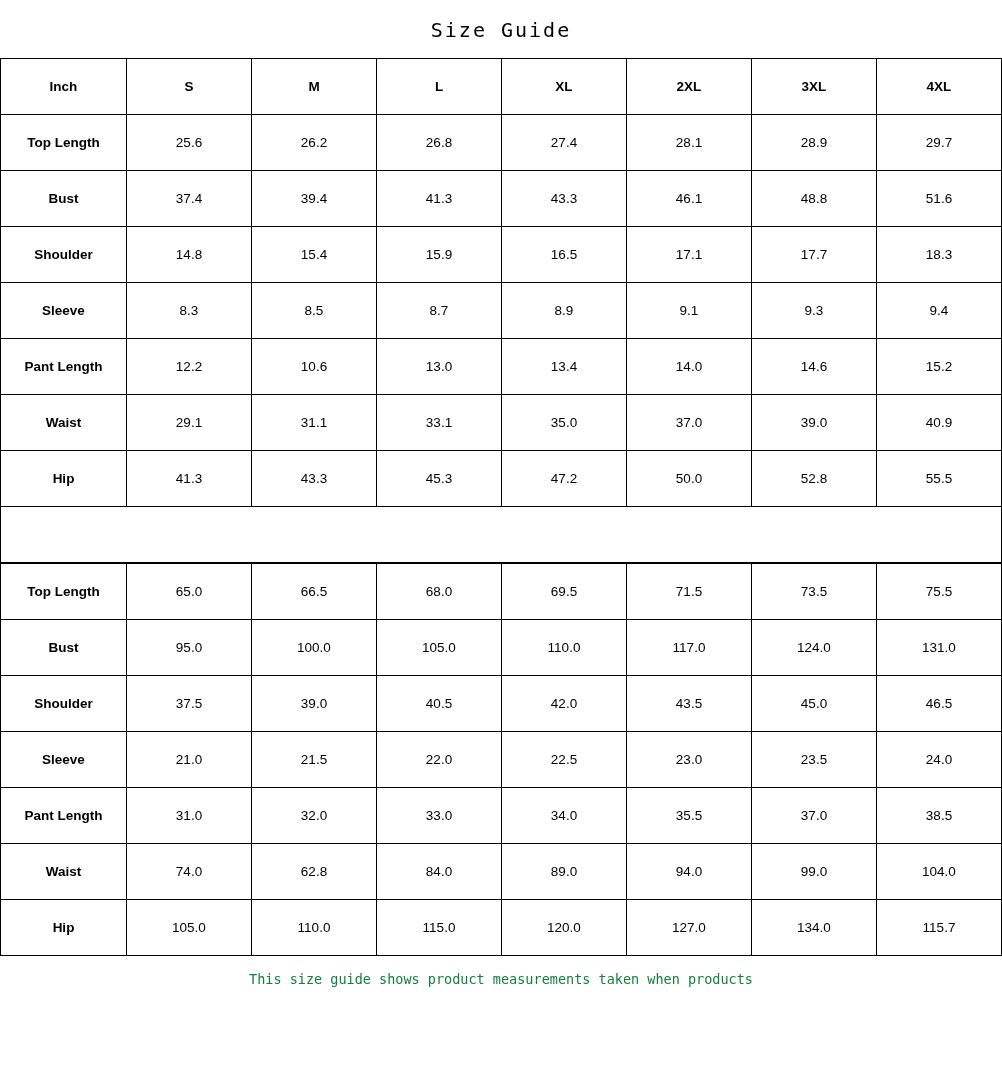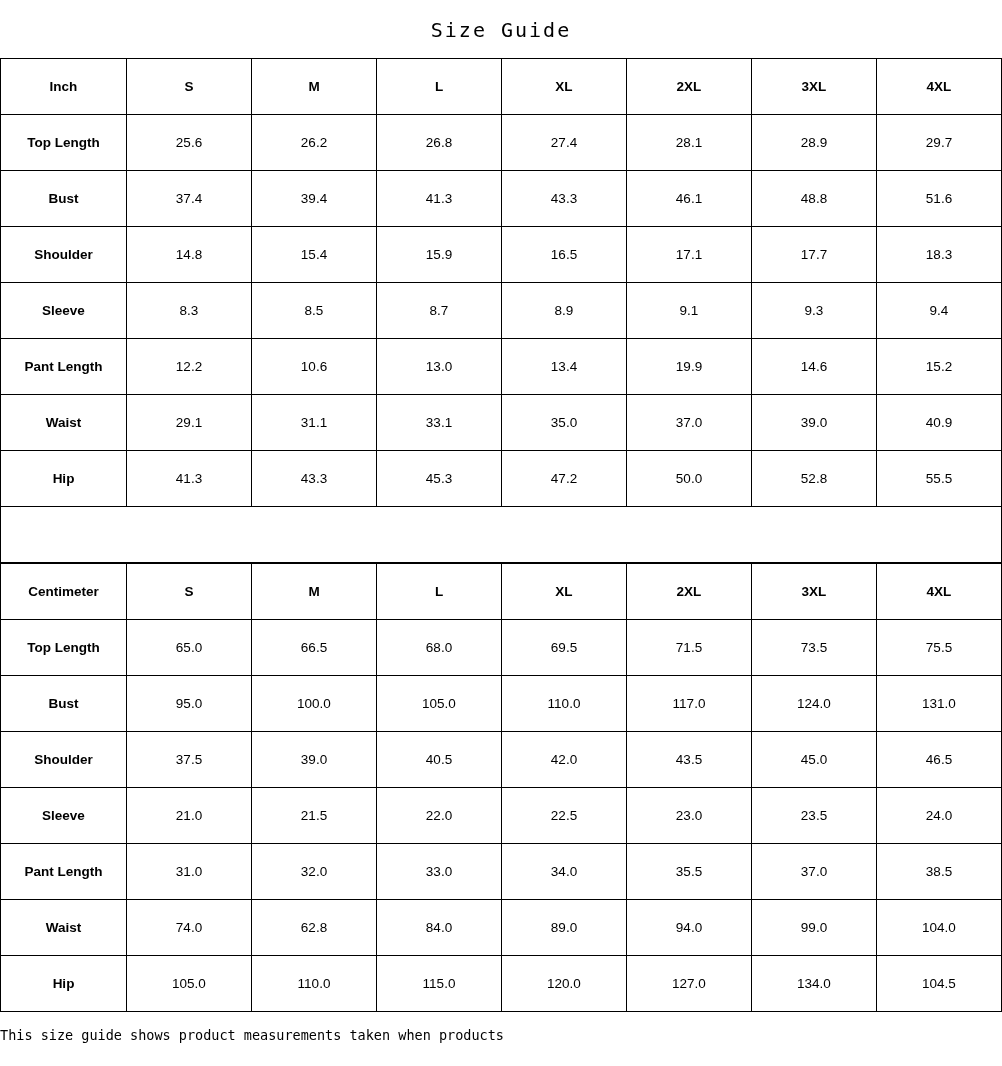--- a/index.html
+++ b/index.html
@@ -58,26 +58,26 @@
   .col-size  { width: 125px; }
   .spacer-block {
     width: 1002px;
     height: 56px;
     border-left: 1px solid #000;
     border-right: 1px solid #000;
     border-bottom: 1px solid #000;
     box-sizing: border-box;
   }
   .footer-note {
-    text-align: left;
+    text-align: center;
     font-family: "DejaVu Sans Mono", monospace;
     font-size: 13.5px;
     line-height: 1.55;
     padding-top: 13px;
-    color: #000000;
+    color: #15803d;
   }
   .footer-note div { white-space: pre; }
 </style>
 </head>
 <body>
 
 <div class="page">
 
   <div class="guide-title">Size Guide</div>
 
@@ -142,21 +142,21 @@
         <td>9.1</td>
         <td>9.3</td>
         <td>9.4</td>
       </tr>
       <tr>
         <td class="rowhead">Pant Length</td>
         <td>12.2</td>
         <td>10.6</td>
         <td>13.0</td>
         <td>13.4</td>
-        <td>19.9</td>
+        <td>14.0</td>
         <td>14.6</td>
         <td>15.2</td>
       </tr>
       <tr>
         <td class="rowhead">Waist</td>
         <td>29.1</td>
         <td>31.1</td>
         <td>33.1</td>
         <td>35.0</td>
         <td>37.0</td>
@@ -184,30 +184,20 @@
         <col class="col-size">
         <col class="col-size">
         <col class="col-size">
       <col class="col-size">
         <col class="col-size">
         <col class="col-size">
         <col class="col-size">
     </colgroup>
     <tbody>
       <tr>
-        <td class="colhead">Centimeter</td>
-        <td class="colhead">S</td>
-        <td class="colhead">M</td>
-        <td class="colhead">L</td>
-        <td class="colhead">XL</td>
-        <td class="colhead">2XL</td>
-        <td class="colhead">3XL</td>
-        <td class="colhead">4XL</td>
-      </tr>
-      <tr>
         <td class="rowhead">Top Length</td>
         <td>65.0</td>
         <td>66.5</td>
         <td>68.0</td>
         <td>69.5</td>
         <td>71.5</td>
         <td>73.5</td>
         <td>75.5</td>
       </tr>
       <tr>
@@ -261,21 +251,21 @@
         <td>104.0</td>
       </tr>
       <tr>
         <td class="rowhead">Hip</td>
         <td>105.0</td>
         <td>110.0</td>
         <td>115.0</td>
         <td>120.0</td>
         <td>127.0</td>
         <td>134.0</td>
-        <td>104.5</td>
+        <td>115.7</td>
       </tr>
     </tbody>
   </table>
 
   <div class="footer-note">
     <div>This size guide shows product measurements taken when products</div>
   </div>
 
 </div>
 

